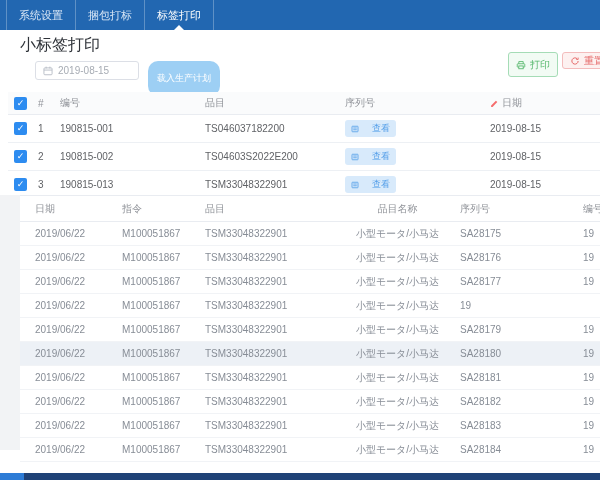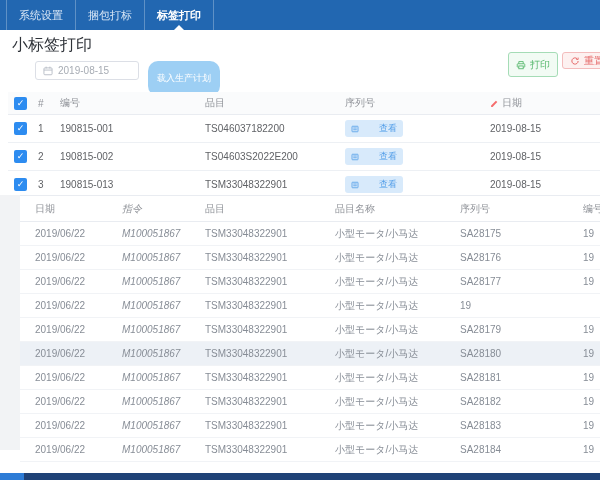--- a/index.html
+++ b/index.html
@@ -8,26 +8,26 @@
     font-family:"Liberation Sans","DejaVu Sans",sans-serif;
     -webkit-font-smoothing:antialiased;
   }
   
   .nav{position:absolute;top:0;left:0;width:600px;height:30px;background:#2267b1;
        display:flex;align-items:stretch;padding-left:6px;box-sizing:border-box;}
   .tab{display:flex;align-items:center;justify-content:center;width:68px;
        color:#d9e7f6;font-size:11px;border-left:1px solid rgba(255,255,255,.28);
        position:relative;cursor:pointer;}
   .tab:last-of-type{border-right:1px solid rgba(255,255,255,.28);}
-  .tab.active{color:#ffffff;font-weight:bold;}
+  .tab.active{color:#ffffff;}
   .tab.active::after{content:"";position:absolute;bottom:0;left:50%;margin-left:-5px;
        border-left:5px solid transparent;border-right:5px solid transparent;
        border-bottom:5px solid #ffffff;}
   
-  .page-title{position:absolute;top:35px;left:12px;font-size:16px;color:#2e3238;font-weight:500;}
+  .page-title{position:absolute;top:35px;left:20px;font-size:16px;color:#2e3238;font-weight:500;}
   
   .date-input{position:absolute;left:35px;top:61px;width:104px;height:19px;
        border:1px solid #dcdfe6;border-radius:3px;background:#fff;box-sizing:border-box;
        display:flex;align-items:center;gap:5px;padding-left:7px;color:#a7acb4;font-size:10px;}
   .load-btn{position:absolute;left:148px;top:61px;height:35px;padding:0 9px;border:none;
        background:#9dcff4;color:#fff;font-size:9px;border-radius:10px;
        display:flex;align-items:center;cursor:pointer;font-family:Liberation Serif, serif;}
   .print-btn{position:absolute;left:508px;top:52px;height:25px;padding:0 7px;box-sizing:border-box;
        display:flex;align-items:center;gap:4px;background:#f2fbf4;border:1px solid #a5dcb6;
        color:#57b86d;font-size:10px;border-radius:3px;cursor:pointer;}
@@ -41,35 +41,35 @@
   .pt-row{display:flex;height:27px;align-items:center;border-bottom:1px solid #edf0f4;
        color:#606266;font-size:10px;}
   .c-check{width:30px;display:flex;padding-left:6px;box-sizing:border-box;align-items:center;}
   .c-idx{width:22px;}
   .c-code{width:145px;}
   .c-item{width:140px;}
   .c-serial{width:145px;}
   .c-date{flex:1;display:flex;align-items:center;gap:3px;}
   .cb{width:13px;height:13px;background:#2d8cf0;border-radius:2px;color:#fff;font-size:9px;
        display:flex;align-items:center;justify-content:center;cursor:pointer;line-height:1;}
-  .view-btn{display:inline-flex;align-items:center;gap:20px;background:#d8eafb;color:#4f9ce8;
+  .view-btn{display:inline-flex;align-items:center;gap:13px;background:#d8eafb;color:#4f9ce8;
        font-size:9px;padding:2px 6px;border-radius:3px;border:none;cursor:pointer;}
   .edit-icon{color:#f56c6c;display:inline-flex;}
   
   .detail-gutter{position:absolute;left:0;top:195px;width:20px;height:255px;background:#f2f3f5;}
   .detail-table{position:absolute;left:20px;top:195px;width:645px;}
   .dt-header{display:flex;height:25px;align-items:center;border-top:1px solid #e9ecf1;
        border-bottom:1px solid #e9ecf1;color:#909399;font-size:10px;background:#fff;}
   .dt-row{display:flex;height:23px;align-items:center;border-bottom:1px solid #f1f3f6;
        color:#878d96;font-size:10px;background:#fff;}
   .dt-row.hl{background:#edf1f6;}
   .d-date{width:102px;padding-left:15px;box-sizing:border-box;}
-  .d-cmd{width:83px;font-style:italic;}
+  .d-cmd{width:83px;}
   .d-item{width:130px;}
-  .d-name{width:125px;}
+  .d-name{width:125px;text-align:center;}
   .d-serial{width:123px;}
   .d-num{width:80px;}
   
   .footer{position:absolute;left:0;bottom:0;width:600px;height:7px;background:#1f4277;}
   .footer-accent{position:absolute;left:0;bottom:0;width:24px;height:7px;background:#2e7cd6;}
   .icon{display:inline-flex;align-items:center;}
 </style>
 </head>
 <body>
 

